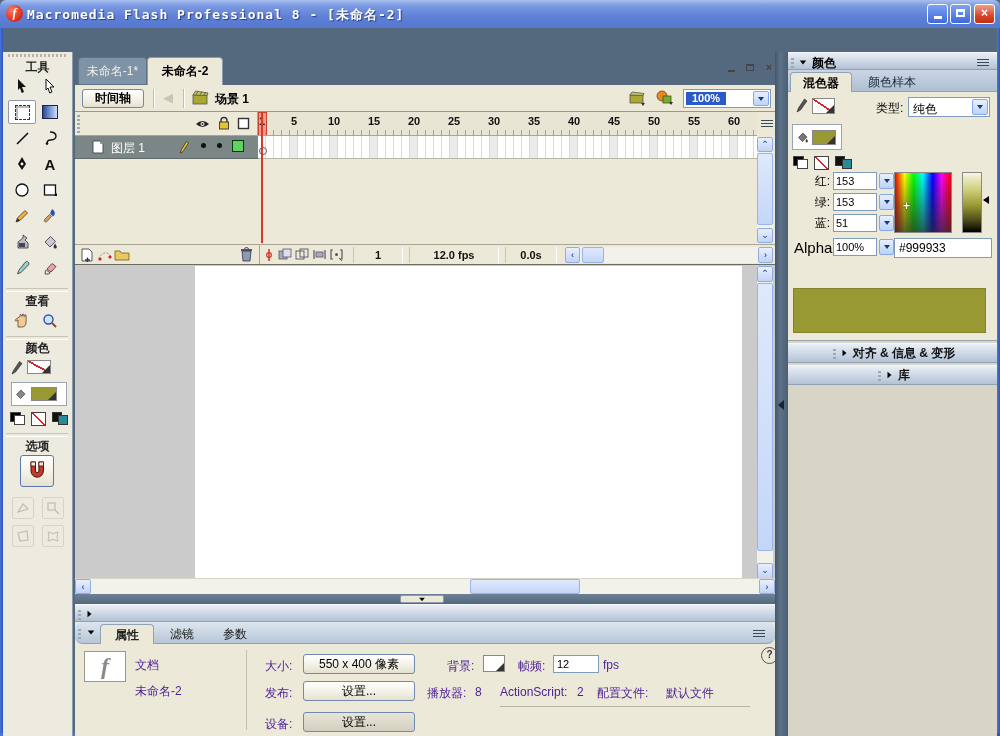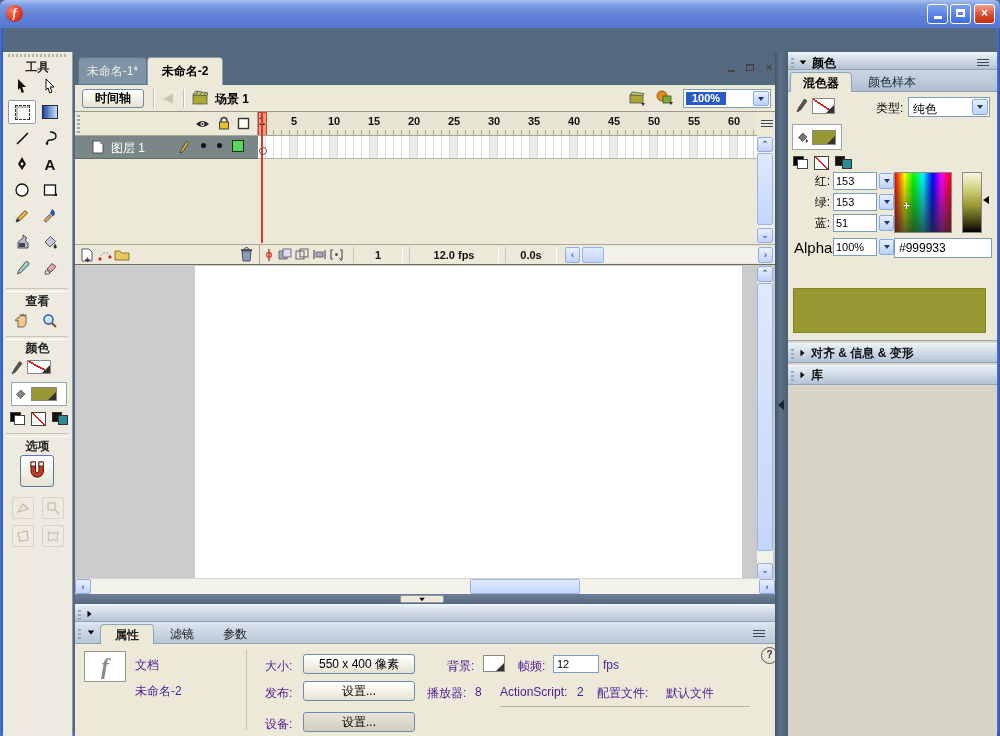--- a/index.html
+++ b/index.html
@@ -68,49 +68,50 @@
   
   .stage{top:212px;left:0;width:700px;height:314px;background:#cbcbcb;border-top:1px solid #6e6d5e;box-sizing:border-box;}
   .whitestage{left:120px;top:1px;width:547px;height:313px;background:#ffffff;}
   
   .hscroll{top:526px;left:0;width:700px;height:16px;background:#f2f1ea;border-top:1px solid #d8d5c8;box-sizing:border-box;}
   .splitbar{top:542px;left:0;width:700px;height:10px;background:linear-gradient(#6d8097,#53687e);}
   .split-tab{left:325px;top:1px;width:44px;height:8px;background:#ece9d8;border:1px solid #8e9bab;border-radius:2px;box-sizing:border-box;display:flex;align-items:center;justify-content:center;}
   
   .acts-head{top:552px;left:0;width:700px;height:18px;}
   .props{top:570px;left:0;width:700px;height:114px;background:#ece9d8;}
-  .props-tabs{left:0;top:0;width:700px;height:22px;background:linear-gradient(#dde6ef,#b7c6d7);border-bottom:1px solid #8fa2b6;box-sizing:border-box;}
+  .props-tabs{left:0;top:0;width:700px;height:22px;background:linear-gradient(#dde6ef,#b7c6d7);border-bottom:1px solid #8fa2b6;box-sizing:border-box;border-radius:8px;}
   .ptab{top:2px;height:20px;border-radius:4px 4px 0 0;box-sizing:border-box;text-align:center;line-height:20px;font-size:12px;color:#222;}
   .ptab.active{background:#ece9d8;border:1px solid #8fa2b6;border-bottom:none;font-weight:bold;}
   .plabel{font-size:12px;color:#4c1d95;}
   
   .rightcol{left:788px;top:52px;width:209px;height:684px;background:#d8d4c6;}
   .rtab{top:2px;height:20px;border-radius:4px 4px 0 0;box-sizing:border-box;text-align:center;line-height:20px;font-size:12px;}
   .rtab.active{background:#ece9d8;border:1px solid #8fa2b6;border-bottom:none;font-weight:bold;color:#000;}
   .mixer{left:0;top:40px;width:209px;height:249px;background:#ece9d8;border-bottom:1px solid #9aa5b2;box-sizing:border-box;}
   .rgbrow{position:absolute;left:6px;height:18px;display:flex;align-items:center;}
   .rgbrow .lbl{width:36px;text-align:right;font-size:12px;padding-right:3px;}
   .rgbrow input{width:38px;height:16px;border:1px solid #7f9db9;font-size:11px;padding:0 2px;font-family:inherit;}
   .spectrum{left:106px;top:80px;width:58px;height:61px;border:1px solid #888;box-sizing:border-box;background:linear-gradient(to bottom,rgba(0,0,0,0) 0%,rgba(40,40,40,.75) 100%),linear-gradient(to right,#f00 0%,#ff0 17%,#0f0 33%,#0ff 50%,#00f 67%,#f0f 83%,#f00 100%);}
   .lumabar{left:174px;top:80px;width:20px;height:61px;border:1px solid #888;box-sizing:border-box;background:linear-gradient(#f6f6e2 0%,#cccc77 30%,#999933 55%,#4c4c19 80%,#000 100%);}
   .bigswatch{left:5px;top:196px;width:193px;height:45px;background:#999933;border:1px solid #83832b;box-sizing:border-box;}
-  .collhead{left:0;width:209px;height:20px;display:flex;align-items:center;gap:6px;font-weight:bold;color:#111;}
+  .collhead{left:0;width:209px;height:20px;display:flex;align-items:center;gap:6px;font-weight:bold;color:#111;justify-content:center;}
   svg{display:block;}
 </style>
 </head>
 <body>
 
 <div id="app" class="nosel">
 
   <div class="abs bord" style="left:0;top:28px;width:3px;height:708px;"></div>
   <div class="abs bord" style="left:997px;top:28px;width:3px;height:708px;"></div>
   <div class="abs bord" style="left:0;top:733px;width:1000px;height:3px;"></div>
 
   <div class="abs titlebar">
     <div class="abs flash-logo">f</div>
+    <div class="abs title-text">Macromedia Flash Professional 8 - [未命名-2]</div>
     <div class="abs winbtn min" style="right:52px;"><span class="glyph-min"></span></div>
     <div class="abs winbtn max" style="right:29px;"><span class="glyph-max"></span></div>
     <div class="abs winbtn close" style="right:5px;"><span>×</span></div>
   </div>
 
 
   <div class="abs toolbar">
     <div class="abs" style="left:5px;top:2px;width:60px;height:3px;background:repeating-linear-gradient(90deg,#b8b4a4 0 2px,transparent 2px 4px);"></div>
     <div class="abs tb-head" style="top:7px;">工具</div>
     <div class="abs tools-grid">

